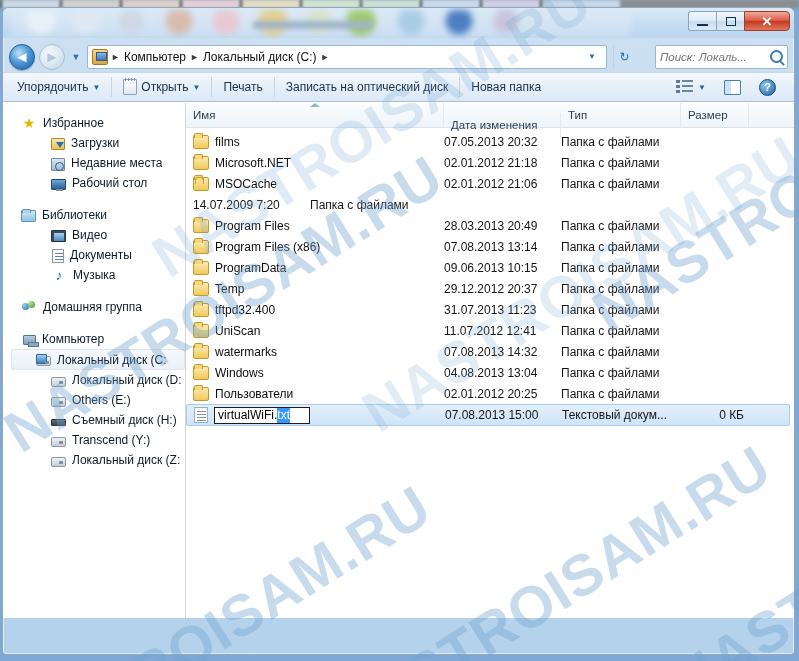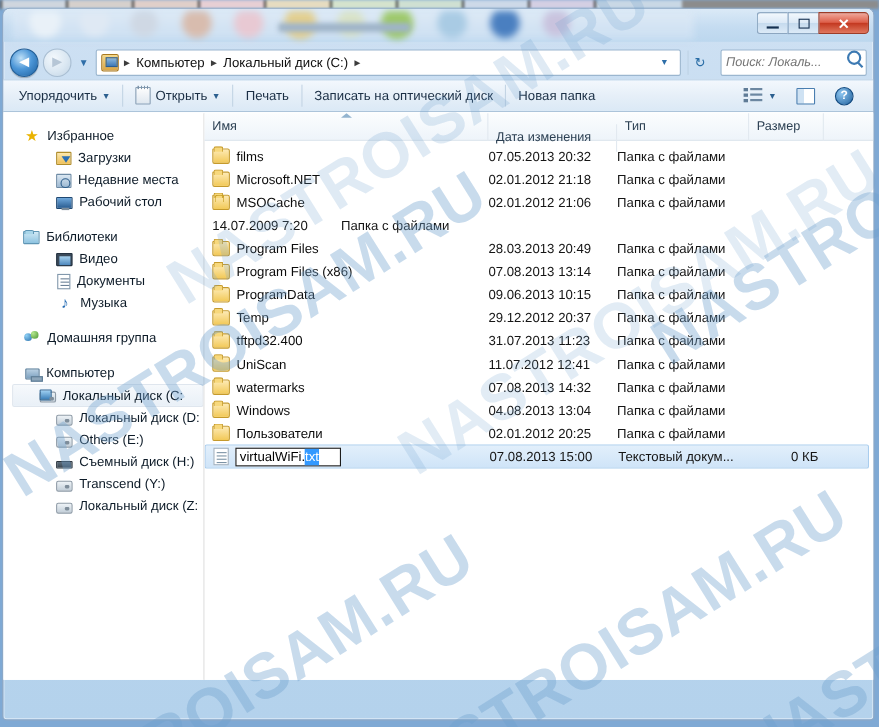--- a/index.html
+++ b/index.html
@@ -121,22 +121,22 @@
   .crumb { padding: 0 3px; color: #101010; white-space: nowrap; }
   .crumb-sep { color: #3c3c3c; font-size: 9px; padding: 0 1px; }
   .crumb-end { flex: 1; }
   .crumb-caret { color: #2d6ea8; font-size: 8px; padding: 0 6px; }
   .refresh {
     width: 22px; height: 22px; display: flex; align-items: center; justify-content: center;
     color: #2a6da6; font-size: 12px; border-left: 1px solid #bdd2e4; margin-left: 2px;
   }
   .searchbox {
     width: 133px; height: 24px; background: #fff; border: 1px solid #9bb6cf;
-    border-radius: 2px; display: flex; padding: 0 4px;
-    margin-left: 4px;
+    border-radius: 2px; display: flex; align-items: center; padding: 0 4px;
+    margin-left: 16px;
   }
   .searchbox input {
     border: none; outline: none; flex: 1; font-size: 11.5px; font-style: italic;
     color: #6d6d6d; font-family: "Liberation Sans", sans-serif; background: transparent;
     width: 100%;
   }
   .mag {
     width: 13px; height: 13px; border: 2px solid #3d7ab3; border-radius: 50%;
     position: relative; flex: 0 0 auto;
   }

